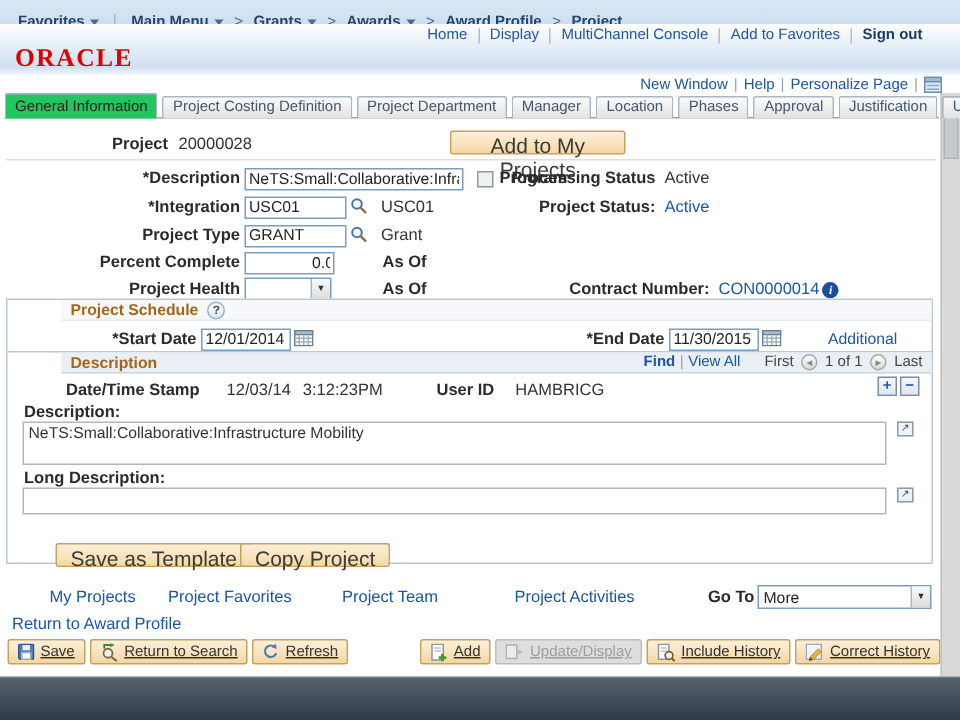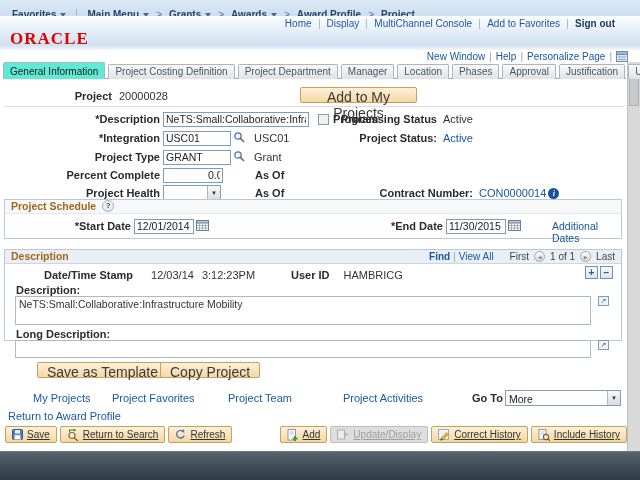--- a/index.html
+++ b/index.html
@@ -49,21 +49,21 @@
     position: absolute; top: 62px; left: 3px; right: 14px; height: 17px;
     display: flex; align-items: flex-end; z-index: 2; white-space: nowrap;
   }
   .tab {
     height: 15px; padding: 1px 6px; margin-right: 3px;
     border: 1px solid #a9b7c3; border-bottom: none; border-radius: 2px 2px 0 0;
     background: linear-gradient(#fafafa, #e2e2e2);
     font-size: 10px; color: #41586f; cursor: pointer;
   }
   .tab.active {
-    height: 17px; background: #5eead4; color: #222; z-index: 3; position: relative;
+    height: 17px; background: #22c55e; color: #222; z-index: 3; position: relative;
     padding-top: 3px;
   }
   .tab-line { position: absolute; top: 78px; left: 3px; right: 14px; height: 1px; background: #94a7b9; z-index: 1; }
   
   .blabel { font-weight: bold; color: #2b2b2b; }
   .link { color: #1a57a5; cursor: pointer; }
   .tb-input {
     border: 1px solid #7b9ebd; background: #fff; height: 15px;
     font-family: inherit; font-size: 10.5px; color: #222; padding: 0 2px;
   }
@@ -95,22 +95,22 @@
     font-family: "Liberation Serif","DejaVu Serif",serif; font-style: italic;
   }
   .help-badge {
     width: 12px; height: 12px; border-radius: 50%; border: 1px solid #9ab0c4;
     background: linear-gradient(#fff,#dce6ef); color: #444; font-size: 8px; font-weight: bold;
     text-align: center; line-height: 10px; display: inline-block; margin-left: 6px; cursor: pointer;
   }
   
   .gbox { position: absolute; left: 4px; width: 618px; border: 1px solid #bcc8d4; background: #fff; }
   .gbox-head {
-    height: 14px; display: flex; padding: 0 6px;
-    font-size: 10.5px; font-weight: bold; color: #a3661a;
+    height: 14px; display: flex; align-items: center; padding: 0 6px;
+    font-size: 10.5px; font-weight: bold; color: #a3661a; margin-left: 36px;
   }
   .sched-head { background: #f7f8fa; border-bottom: 1px solid #e3e9ef; }
   .desc-head { background: #e9eff5; border-bottom: 1px solid #ccd6e0; }
   .pgn-circle {
     width: 11px; height: 11px; border-radius: 50%; border: 1px solid #a8a8a8;
     background: linear-gradient(#fff,#d8d8d8); color: #8a8a8a; font-size: 5px;
     display: inline-flex; align-items: center; justify-content: center; margin: 0 2px; cursor: pointer;
   }
   .pm-btn {
     width: 13px; height: 13px; border: 1px solid #7a8ea6; margin-left: 2px;
@@ -329,21 +329,21 @@
                 <line x1="1" y1="6.5" x2="12" y2="6.5"></line>
                 <line x1="1" y1="9" x2="12" y2="9"></line>
               </g>
             </svg>
         </span>
       </div>
       <span class="link" style="position:absolute; top:6px; left:547px; font-size:10.5px;">Additional Dates</span>
     </div>
   </div>
 
-  <div class="gbox" style="top:249px; height:92px;">
+  <div class="gbox" style="top:234px; height:142px;">
     <div class="gbox-head desc-head">
       <span>Description</span>
       <span style="margin-left:auto; font-weight:normal; display:inline-flex; align-items:center; gap:3px; font-size:10px;">
         <span class="link" style="font-weight:bold;">Find</span>
         <span style="color:#8aa4c0;">|</span>
         <span class="link">View All</span>
         <span style="width:10px;"></span>
         <span style="color:#444;">First</span>
         <span class="pgn-circle">◀</span>
         <span style="color:#444;">1 of 1</span>
@@ -439,39 +439,39 @@
         <svg width="12" height="11" viewBox="0 0 12 11">
             <rect x="0.5" y="1" width="7" height="9" fill="#ececec" stroke="#b0b0b0"></rect>
             <polygon points="8,3.5 11.5,5.5 8,7.5" fill="#b8b8b8"></polygon>
           </svg>
       </span>
       <span>Update/Display</span>
     </button>
     <button class="toolbar-btn">
       <span style="line-height:0;">
         <svg width="12" height="12" viewBox="0 0 12 12">
-            <rect x="0.5" y="0.5" width="10" height="10" fill="#eef4f9" stroke="#9aabbc"></rect>
-            <polygon points="3,9 8.5,3.5 10.5,5.5 5,11" fill="#e9b23d" stroke="#a87818" stroke-width="0.5"></polygon>
-            <polygon points="3,9 5,11 2.2,11.6" fill="#5a4a2a"></polygon>
-          </svg>
-      </span>
-      <span>Correct History</span>
-    </button>
-    <button class="toolbar-btn">
-      <span style="line-height:0;">
-        <svg width="12" height="12" viewBox="0 0 12 12">
             <rect x="1" y="0.5" width="7" height="10" fill="#fff" stroke="#8a97a5"></rect>
             <line x1="2.5" y1="3" x2="6.5" y2="3" stroke="#b8c2cc"></line>
             <line x1="2.5" y1="5" x2="6.5" y2="5" stroke="#b8c2cc"></line>
             <circle cx="8" cy="8" r="2.6" fill="#f5f1e6" stroke="#7a5a2a" stroke-width="1.1"></circle>
             <line x1="10" y1="10" x2="11.8" y2="11.8" stroke="#7a5a2a" stroke-width="1.3"></line>
           </svg>
       </span>
       <span>Include History</span>
     </button>
+    <button class="toolbar-btn">
+      <span style="line-height:0;">
+        <svg width="12" height="12" viewBox="0 0 12 12">
+            <rect x="0.5" y="0.5" width="10" height="10" fill="#eef4f9" stroke="#9aabbc"></rect>
+            <polygon points="3,9 8.5,3.5 10.5,5.5 5,11" fill="#e9b23d" stroke="#a87818" stroke-width="0.5"></polygon>
+            <polygon points="3,9 5,11 2.2,11.6" fill="#5a4a2a"></polygon>
+          </svg>
+      </span>
+      <span>Correct History</span>
+    </button>
   </div>
 
   <div class="scroll-strip">
     <div class="scroll-thumb"></div>
   </div>
 
   <div class="bottom-bar"></div>
 
 </div>
 

